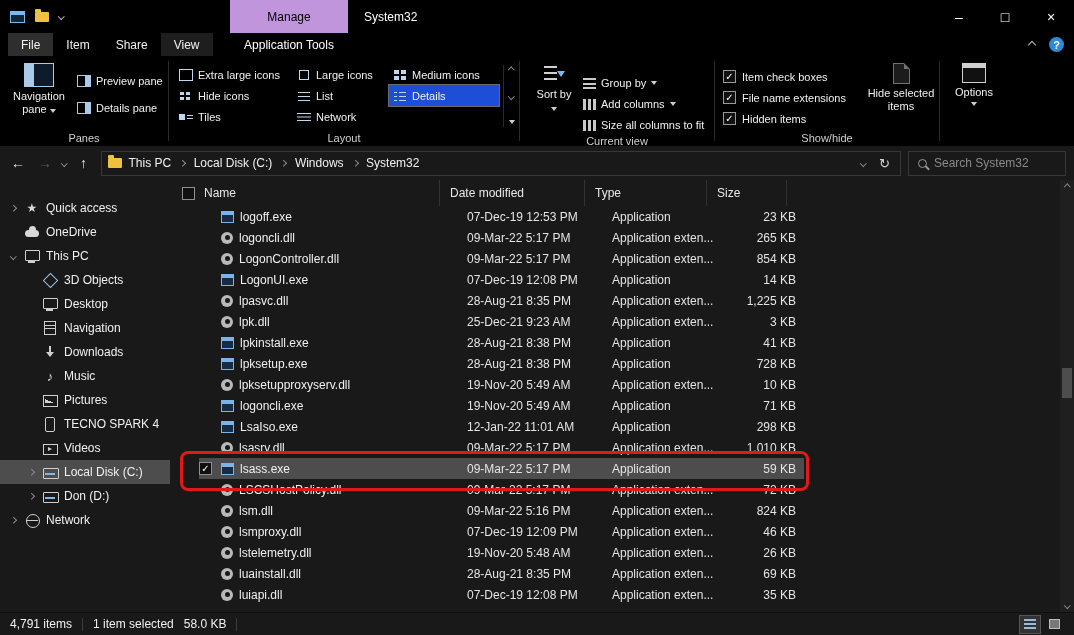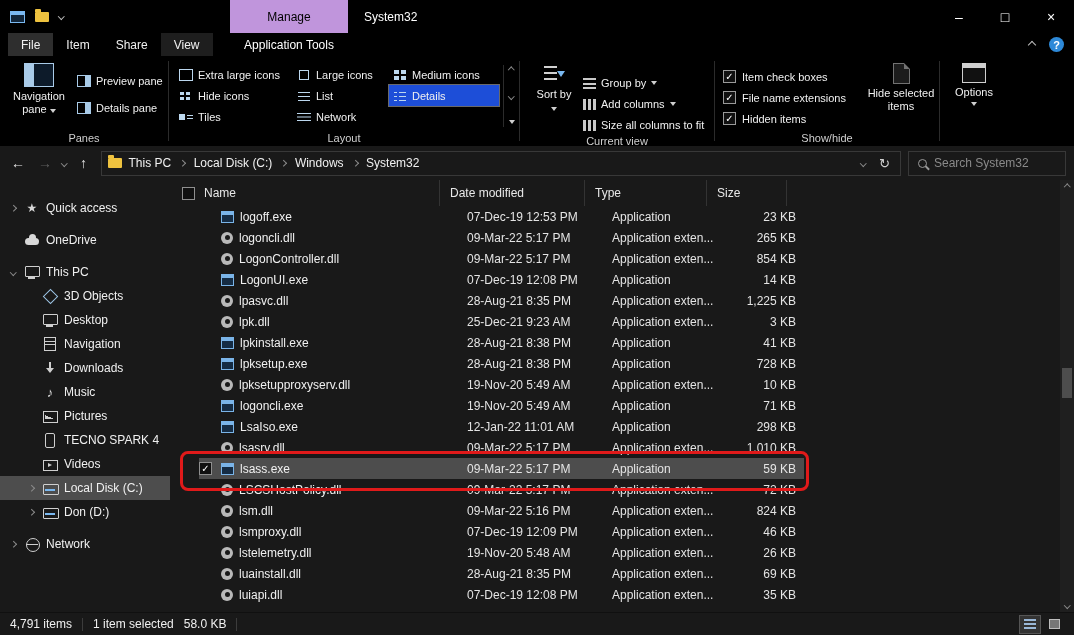--- a/index.html
+++ b/index.html
@@ -98,21 +98,21 @@
 .search-input::placeholder{color:#8a8a8a}
 .mag{width:9px;height:9px;border:1.5px solid #9a9a9a;border-radius:50%;position:relative;flex:0 0 auto}
 .mag::after{content:"";position:absolute;width:5px;height:1.5px;background:#9a9a9a;transform:rotate(45deg);right:-4px;bottom:-2px}
 
 
 .main{display:flex;height:432px;position:relative}
 .sidebar{width:170px;flex:0 0 auto;padding-top:16px}
 .sb-item{height:24px;display:flex;align-items:center;gap:6px;padding-left:8px;white-space:nowrap;color:#f0f0f0}
 .sb-item.lvl1{padding-left:26px}
 .sb-item.selected{background:#4d4d4d}
-.sb-item.gap{margin-top:8px}
+.sb-item.gap{}
 .expander{width:10px;display:flex;justify-content:center;flex:0 0 auto}
 .si{width:16px;height:16px;display:flex;align-items:center;justify-content:center;flex:0 0 auto}
 .si-star::before{content:"★";color:#d8d8d8;font-size:12px}
 .si-music::before{content:"♪";color:#d8d8d8;font-size:13px}
 .si-cloud{position:relative}
 .si-cloud::before{content:"";position:absolute;left:1px;top:6px;width:14px;height:7px;background:#d8d8d8;border-radius:7px}
 .si-cloud::after{content:"";position:absolute;left:5px;top:2px;width:7px;height:7px;border-radius:50%;background:#d8d8d8}
 .si-pc{position:relative}
 .si-pc::before{content:"";position:absolute;left:1px;top:2px;width:13px;height:9px;border:1px solid #cfcfcf;border-radius:1px}
 .si-pc::after{content:"";position:absolute;left:4px;top:13px;width:7px;height:2px;background:#cfcfcf}

